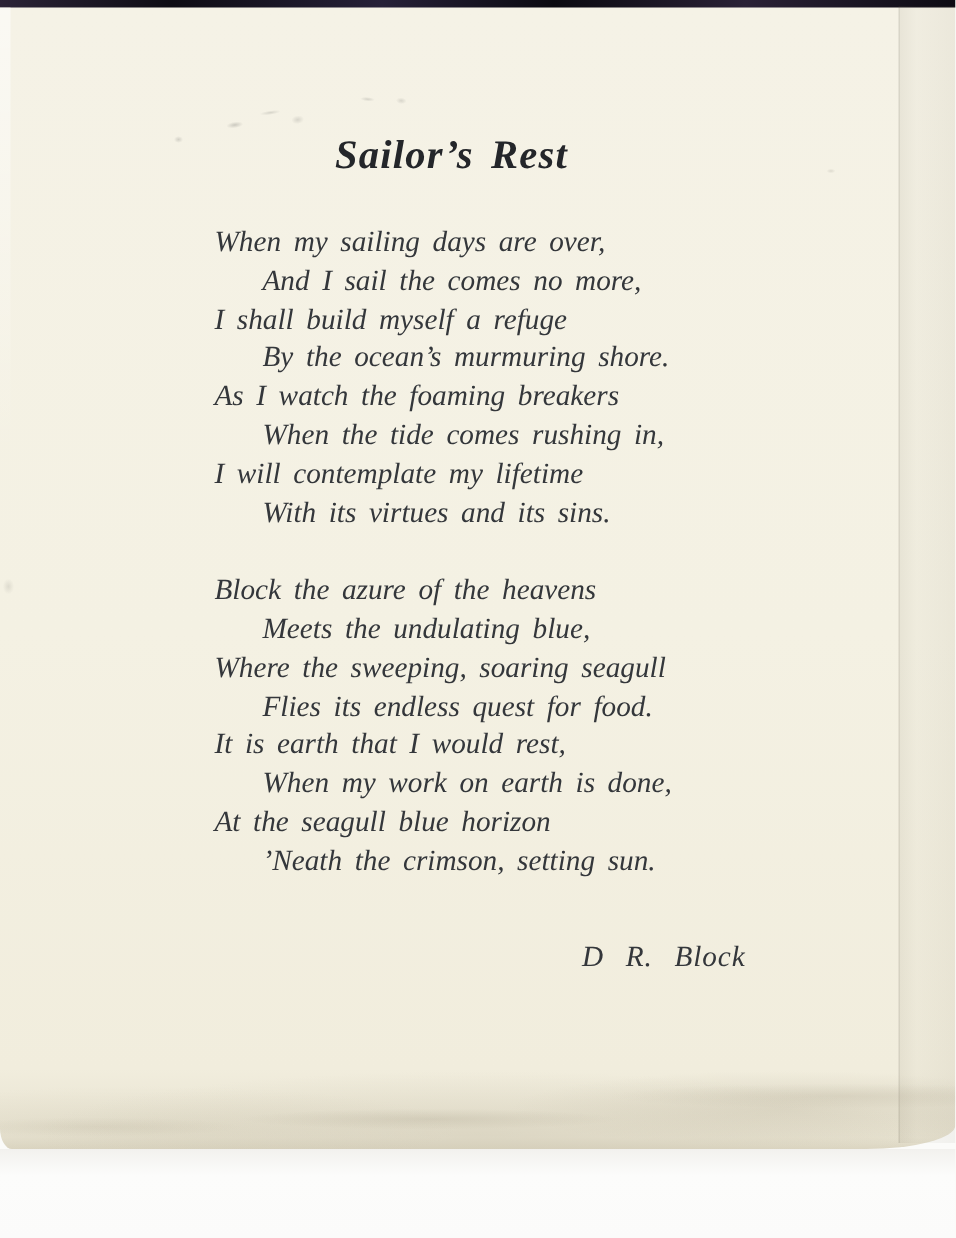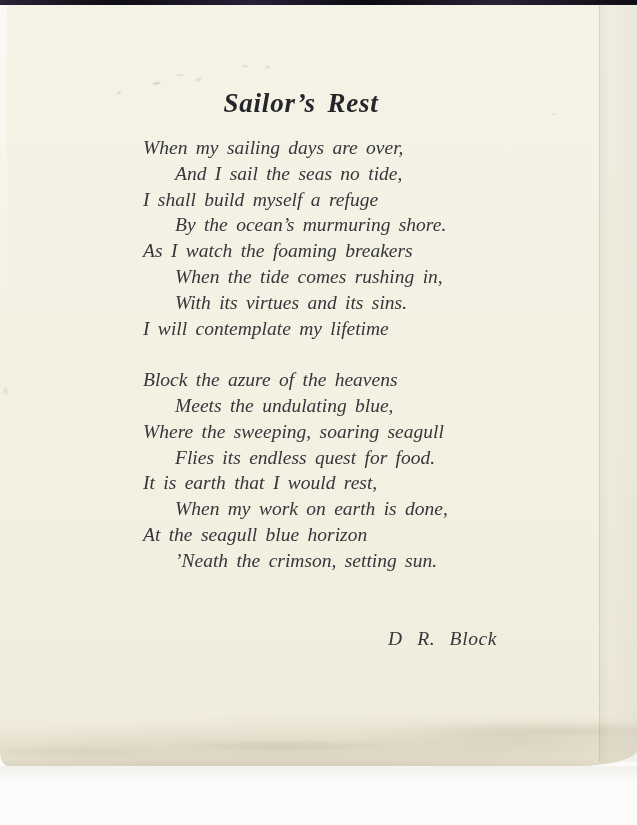--- a/index.html
+++ b/index.html
@@ -91,21 +91,21 @@
   }
   
   .title{
     position:absolute;left:140px;top:88px;width:322px;
     text-align:center;
     font-size:27px;font-weight:bold;font-style:italic;
     letter-spacing:.8px;word-spacing:4px;
     color:var(--title-ink);
   }
   .poem{
-    position:absolute;left:143px;top:135px;width:360px;
+    position:absolute;left:143px;top:149px;width:360px;
     font-size:19.5px;font-style:italic;
     line-height:25.8px;
     word-spacing:3.5px;
     color:var(--ink);
   }
   .stanza + .stanza{margin-top:25.8px;}
   .poem-line{white-space:nowrap;}
   .poem-line.indent{padding-left:32px;}
   .author{
     position:absolute;left:388px;top:628px;
@@ -135,27 +135,27 @@
   <div class="smudge smudge-2"></div>
   <div class="smudge smudge-3"></div>
   <div class="smudge smudge-4"></div>
   <div class="smudge smudge-5"></div>
 
   <div class="title">Sailor’s Rest</div>
 
   <div class="poem">
       <div class="stanza">
         <div class="poem-line">When my sailing days are over,</div>
-        <div class="poem-line indent">And I sail the seas no tide,</div>
+        <div class="poem-line indent">And I sail the comes no more,</div>
         <div class="poem-line">I shall build myself a refuge</div>
         <div class="poem-line indent">By the ocean’s murmuring shore.</div>
         <div class="poem-line">As I watch the foaming breakers</div>
         <div class="poem-line indent">When the tide comes rushing in,</div>
+        <div class="poem-line">I will contemplate my lifetime</div>
         <div class="poem-line indent">With its virtues and its sins.</div>
-        <div class="poem-line">I will contemplate my lifetime</div>
       </div>
       <div class="stanza">
         <div class="poem-line">Block the azure of the heavens</div>
         <div class="poem-line indent">Meets the undulating blue,</div>
         <div class="poem-line">Where the sweeping, soaring seagull</div>
         <div class="poem-line indent">Flies its endless quest for food.</div>
         <div class="poem-line">It is earth that I would rest,</div>
         <div class="poem-line indent">When my work on earth is done,</div>
         <div class="poem-line">At the seagull blue horizon</div>
         <div class="poem-line indent">’Neath the crimson, setting sun.</div>

